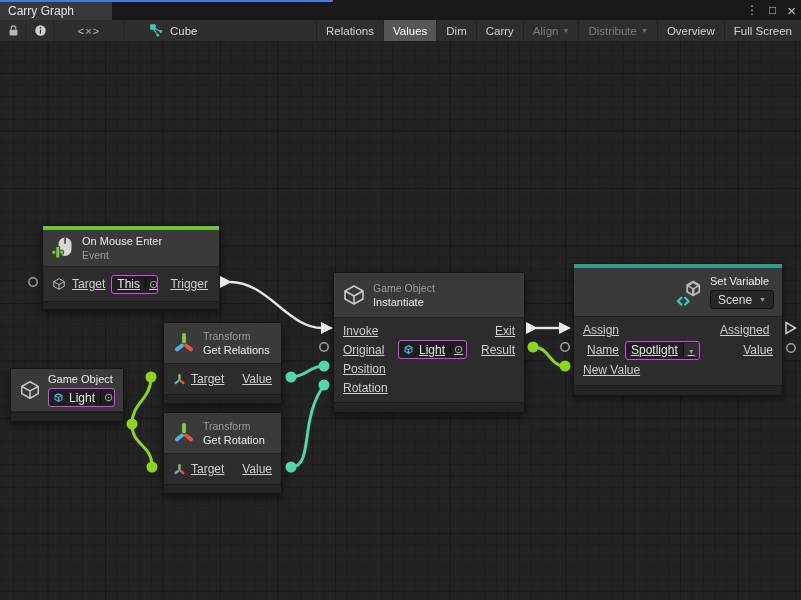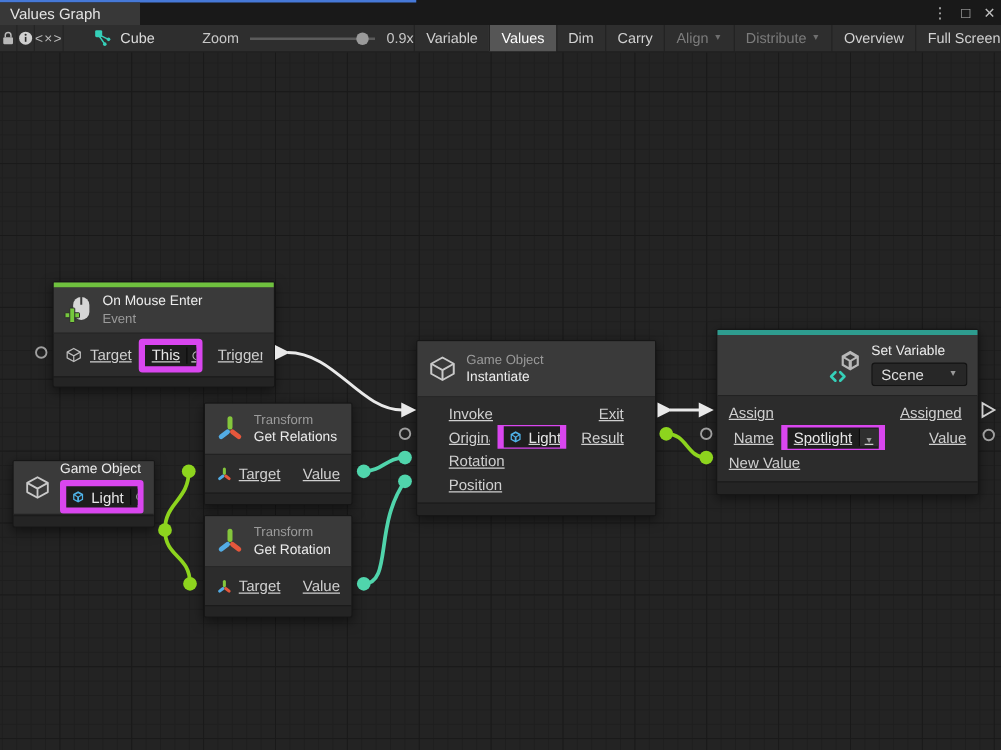--- a/index.html
+++ b/index.html
@@ -52,40 +52,40 @@
          border-bottom:1px solid #222;overflow:hidden;white-space:nowrap;}
   .ntitle{color:#ececec;font-size:11px;}
   .ncat{color:#9b9b9b;font-size:10.5px;}
   .hcol{display:flex;flex-direction:column;justify-content:center;gap:2px;overflow:hidden;}
   .nbody{background:#2c2c2c;}
   .nfoot{background:#242424;border-top:1px solid #1b1b1b;}
   .row{display:flex;align-items:center;gap:6px;padding:0 9px;white-space:nowrap;overflow:hidden;text-decoration:underline;}
   .spacer{flex:1;}
   .clip{overflow:hidden;display:inline-block;}
 
-  .pill{display:inline-flex;align-items:center;background:#1e1e1e;border:5px solid #d946ef;
+  .pill{display:inline-flex;align-items:center;background:#1e1e1e;border:1px solid #d946ef;
         border-radius:3px;height:17px;color:#e6e6e6;overflow:hidden;}
   .pill .txt{padding:0 5px;}
   .pill .picker{border-left:1px solid #0c0c0c;padding:0 3px;color:#b5b5b5;font-size:11px;background:#1e1e1e;}
   .pill .ddbtn{border-left:1px solid #0c0c0c;padding:0 4px;background:#2f2f2f;}
-  .dropdown{display:inline-flex;align-items:center;gap:20px;background:#272727;border:1px solid #121212;
+  .dropdown{display:inline-flex;align-items:center;gap:7px;background:#272727;border:1px solid #121212;
             border-radius:3px;height:17px;padding:0 7px;color:#dedede;}
 
   .ico{flex:0 0 auto;display:block;}
   svg{display:block;}
 </style>
 </head>
 <body>
 
 <div class="app">
 
   <div class="titlebar">
     <div class="tab-highlight"></div>
     <div class="tab">
-      <span>Values Graph</span>
+      <span>Carry Graph</span>
     </div>
     <div class="win-controls">
       <span>⋮</span>
       <span>□</span>
       <span style="font-size:15px;">×</span>
     </div>
   </div>
 
   <div class="toolbar">
     <div class="tb-btn tb-ico">
@@ -108,31 +108,24 @@
     <div class="graph-ref">
       <svg width="15" height="15" viewBox="0 0 20 20">
         <rect x="1.5" y="1.5" width="7.5" height="7.5" rx="1.5" fill="#35D0B9"></rect>
         <path d="M7 7 L15 11 M6 8 L11.5 16" stroke="#35D0B9" stroke-width="1.5" fill="none"></path>
         <circle cx="15.8" cy="11.3" r="1.9" fill="#35D0B9"></circle>
         <circle cx="11.8" cy="16.4" r="1.9" fill="#35D0B9"></circle>
       </svg>
       <span>Cube</span>
     </div>
 
-    <div class="zoom-group">
-      <span>Zoom</span>
-      <div class="zoom-track">
-        <div class="zoom-handle"></div>
-      </div>
-      <span>0.9x</span>
-    </div>
 
     <div class="tb-right">
       <div class="tb-seg">
-          <span>Variable</span>
+          <span>Relations</span>
         </div>
       <div class="tb-seg selected">
           <span>Values</span>
         </div>
       <div class="tb-seg">
           <span>Dim</span>
         </div>
       <div class="tb-seg">
           <span>Carry</span>
         </div>
@@ -277,45 +270,45 @@
     <div class="nhead" style="height:44px;">
       <svg class="ico" width="24" height="24" viewBox="0 0 24 24">
         <path d="M12 3 L21 8 L21 16 L12 21 L3 16 L3 8 Z" fill="none" stroke="#c9c9c9" stroke-width="1.6" stroke-linejoin="round"></path>
         <path d="M3 8 L12 13 L21 8 M12 13 L12 21" fill="none" stroke="#c9c9c9" stroke-width="1.6"></path>
       </svg>
       <div class="hcol">
         <span class="ncat">Game Object</span>
         <span class="ntitle">Instantiate</span>
       </div>
     </div>
-    <div class="nbody" style="padding:3px 16px 5px;">
+    <div class="nbody" style="padding:3px 0 5px;">
       <div class="row" style="height:19px;">
         <span>Invoke</span>
         <span class="spacer"></span>
         <span>Exit</span>
       </div>
       <div class="row" style="height:19px;">
         <span class="clip" style="width:49px;">Original</span>
         <span class="pill">
           <svg class="ico" style="margin-left:4px;" width="11" height="11" viewBox="0 0 24 24">
             <path fill="#4FB3E8" fill-rule="evenodd" d="M12 2 L20.7 7 L20.7 17 L12 22 L3.3 17 L3.3 7 Z
               M12 5.5 L7 8.4 L12 11.3 L17 8.4 Z M5.5 9.8 L5.5 15.6 L10.4 18.5 L10.4 12.7 Z
               M18.5 9.8 L13.6 12.7 L13.6 18.5 L18.5 15.6 Z"></path>
           </svg>
           <span class="txt">Light</span>
           <span class="picker">⊙</span>
         </span>
         <span class="spacer"></span>
         <span>Result</span>
       </div>
       <div class="row" style="height:19px;">
+        <span>Position</span>
+      </div>
+      <div class="row" style="height:19px;">
         <span>Rotation</span>
-      </div>
-      <div class="row" style="height:19px;">
-        <span>Position</span>
       </div>
     </div>
     <div class="nfoot" style="height:9px;"></div>
   </div>
 
   <div class="node" style="left:573px;top:263px;width:210px;">
     <div class="accent variable"></div>
     <div class="nhead" style="height:48px;justify-content:flex-end;">
       <svg class="ico" width="27" height="27" viewBox="0 0 28 28">
         <path fill="#b8b8b8" fill-rule="evenodd" transform="translate(8,0) scale(0.82)" d="M12 2 L20.7 7 L20.7 17 L12 22 L3.3 17 L3.3 7 Z

